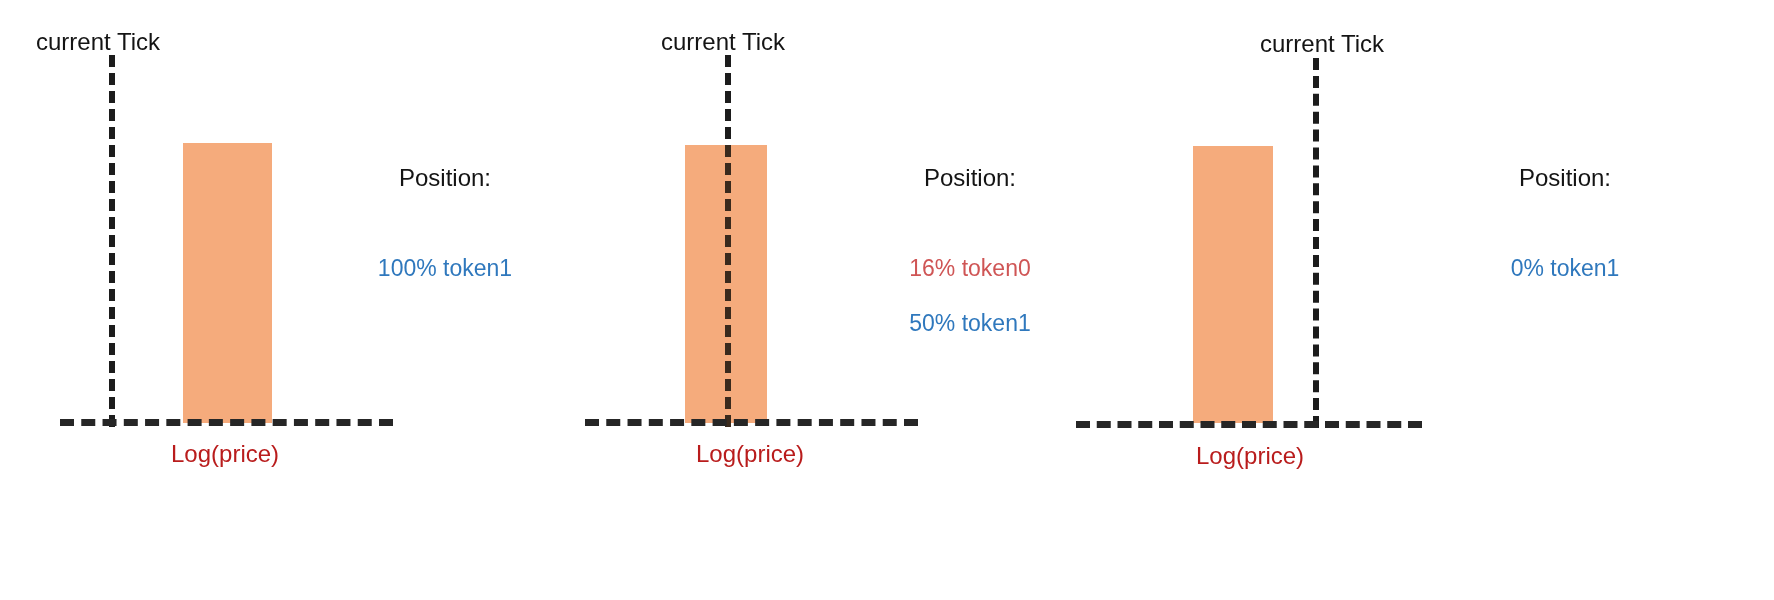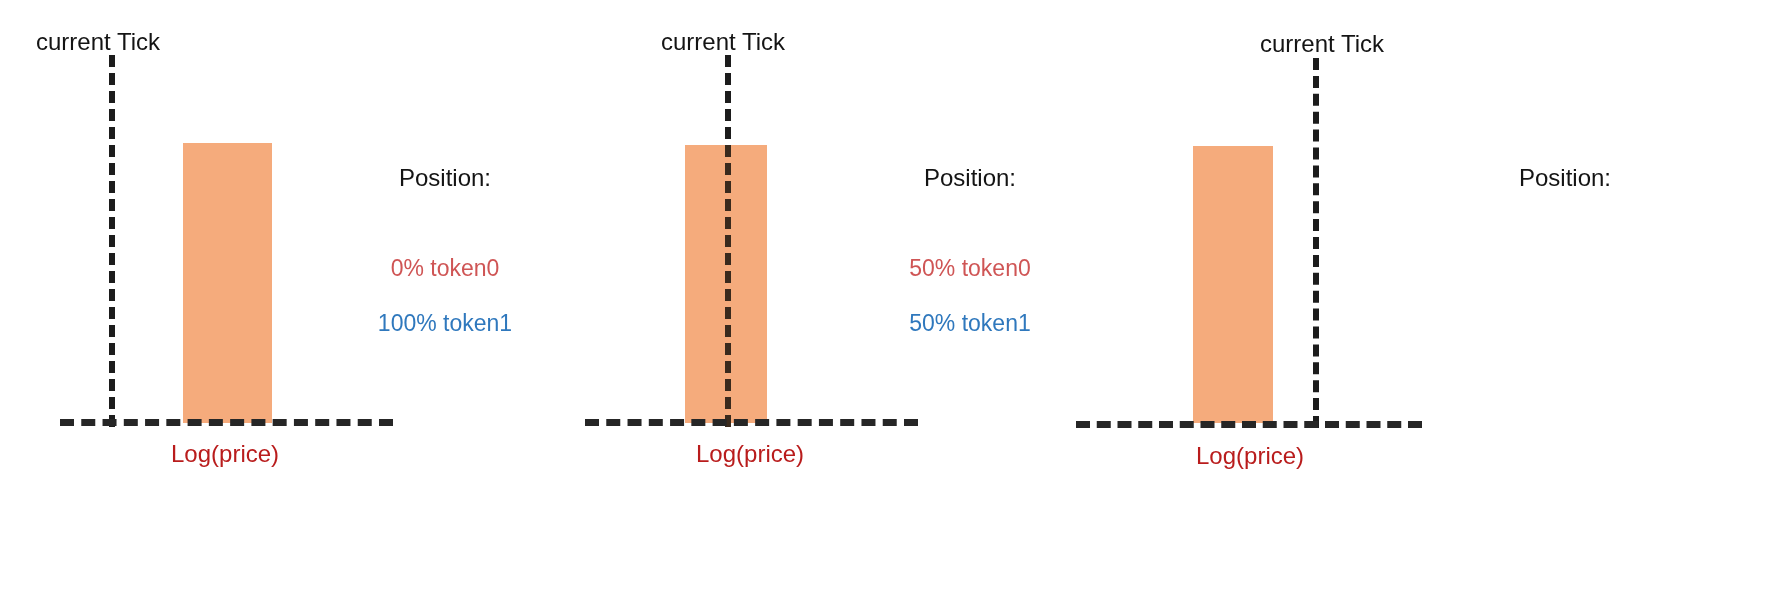--- a/index.html
+++ b/index.html
@@ -105,56 +105,56 @@
     <div class="tick-line" style="left:109px;"></div>
 
     <div class="bar" style="left:183px; top:143px; width:89px; height:280px;"></div>
 
     <div class="axis-line"></div>
 
     <div class="axis-label" style="left:171px; top:442px;">Log(price)</div>
 
     <div class="legend" style="left:340px; top:166px; width:210px;">
       <div class="legend-title">Position:</div>
-      <div class="legend-token0">0% token0</div>
       <div class="legend-token1">100% token1</div>
     </div>
   </div>
 
   <div class="panel" id="panel-1">
 
     <div class="tick-label" style="left:136px; top:30px;">current Tick</div>
 
     <div class="tick-line" style="left:200px;"></div>
 
     <div class="bar" style="left:160px; top:145px; width:82px; height:278px;"></div>
 
     <div class="tick-line" style="left:200px; top:145px; height:282px; border-left-color:#3a2a1d;"></div>
 
     <div class="axis-line"></div>
 
     <div class="axis-label" style="left:171px; top:442px;">Log(price)</div>
 
     <div class="legend" style="left:340px; top:166px; width:210px;">
       <div class="legend-title">Position:</div>
-      <div class="legend-token0">50% token0</div>
+      <div class="legend-token0">16% token0</div>
       <div class="legend-token1">50% token1</div>
     </div>
   </div>
 
   <div class="panel" id="panel-2">
 
     <div class="tick-label" style="left:240px; top:32px;">current Tick</div>
 
     <div class="tick-line" style="left:293px; top:58px; height:370px;"></div>
 
     <div class="bar" style="left:173px; top:146px; width:80px; height:277px;"></div>
 
     <div class="axis-line" style="left:56px; top:421px; width:346px;"></div>
 
     <div class="axis-label" style="left:176px; top:444px;">Log(price)</div>
 
     <div class="legend" style="left:440px; top:166px; width:210px;">
       <div class="legend-title">Position:</div>
+      <div class="legend-token1">0% token1</div>
     </div>
   </div>
 
 </div>
 
 </body></html>

